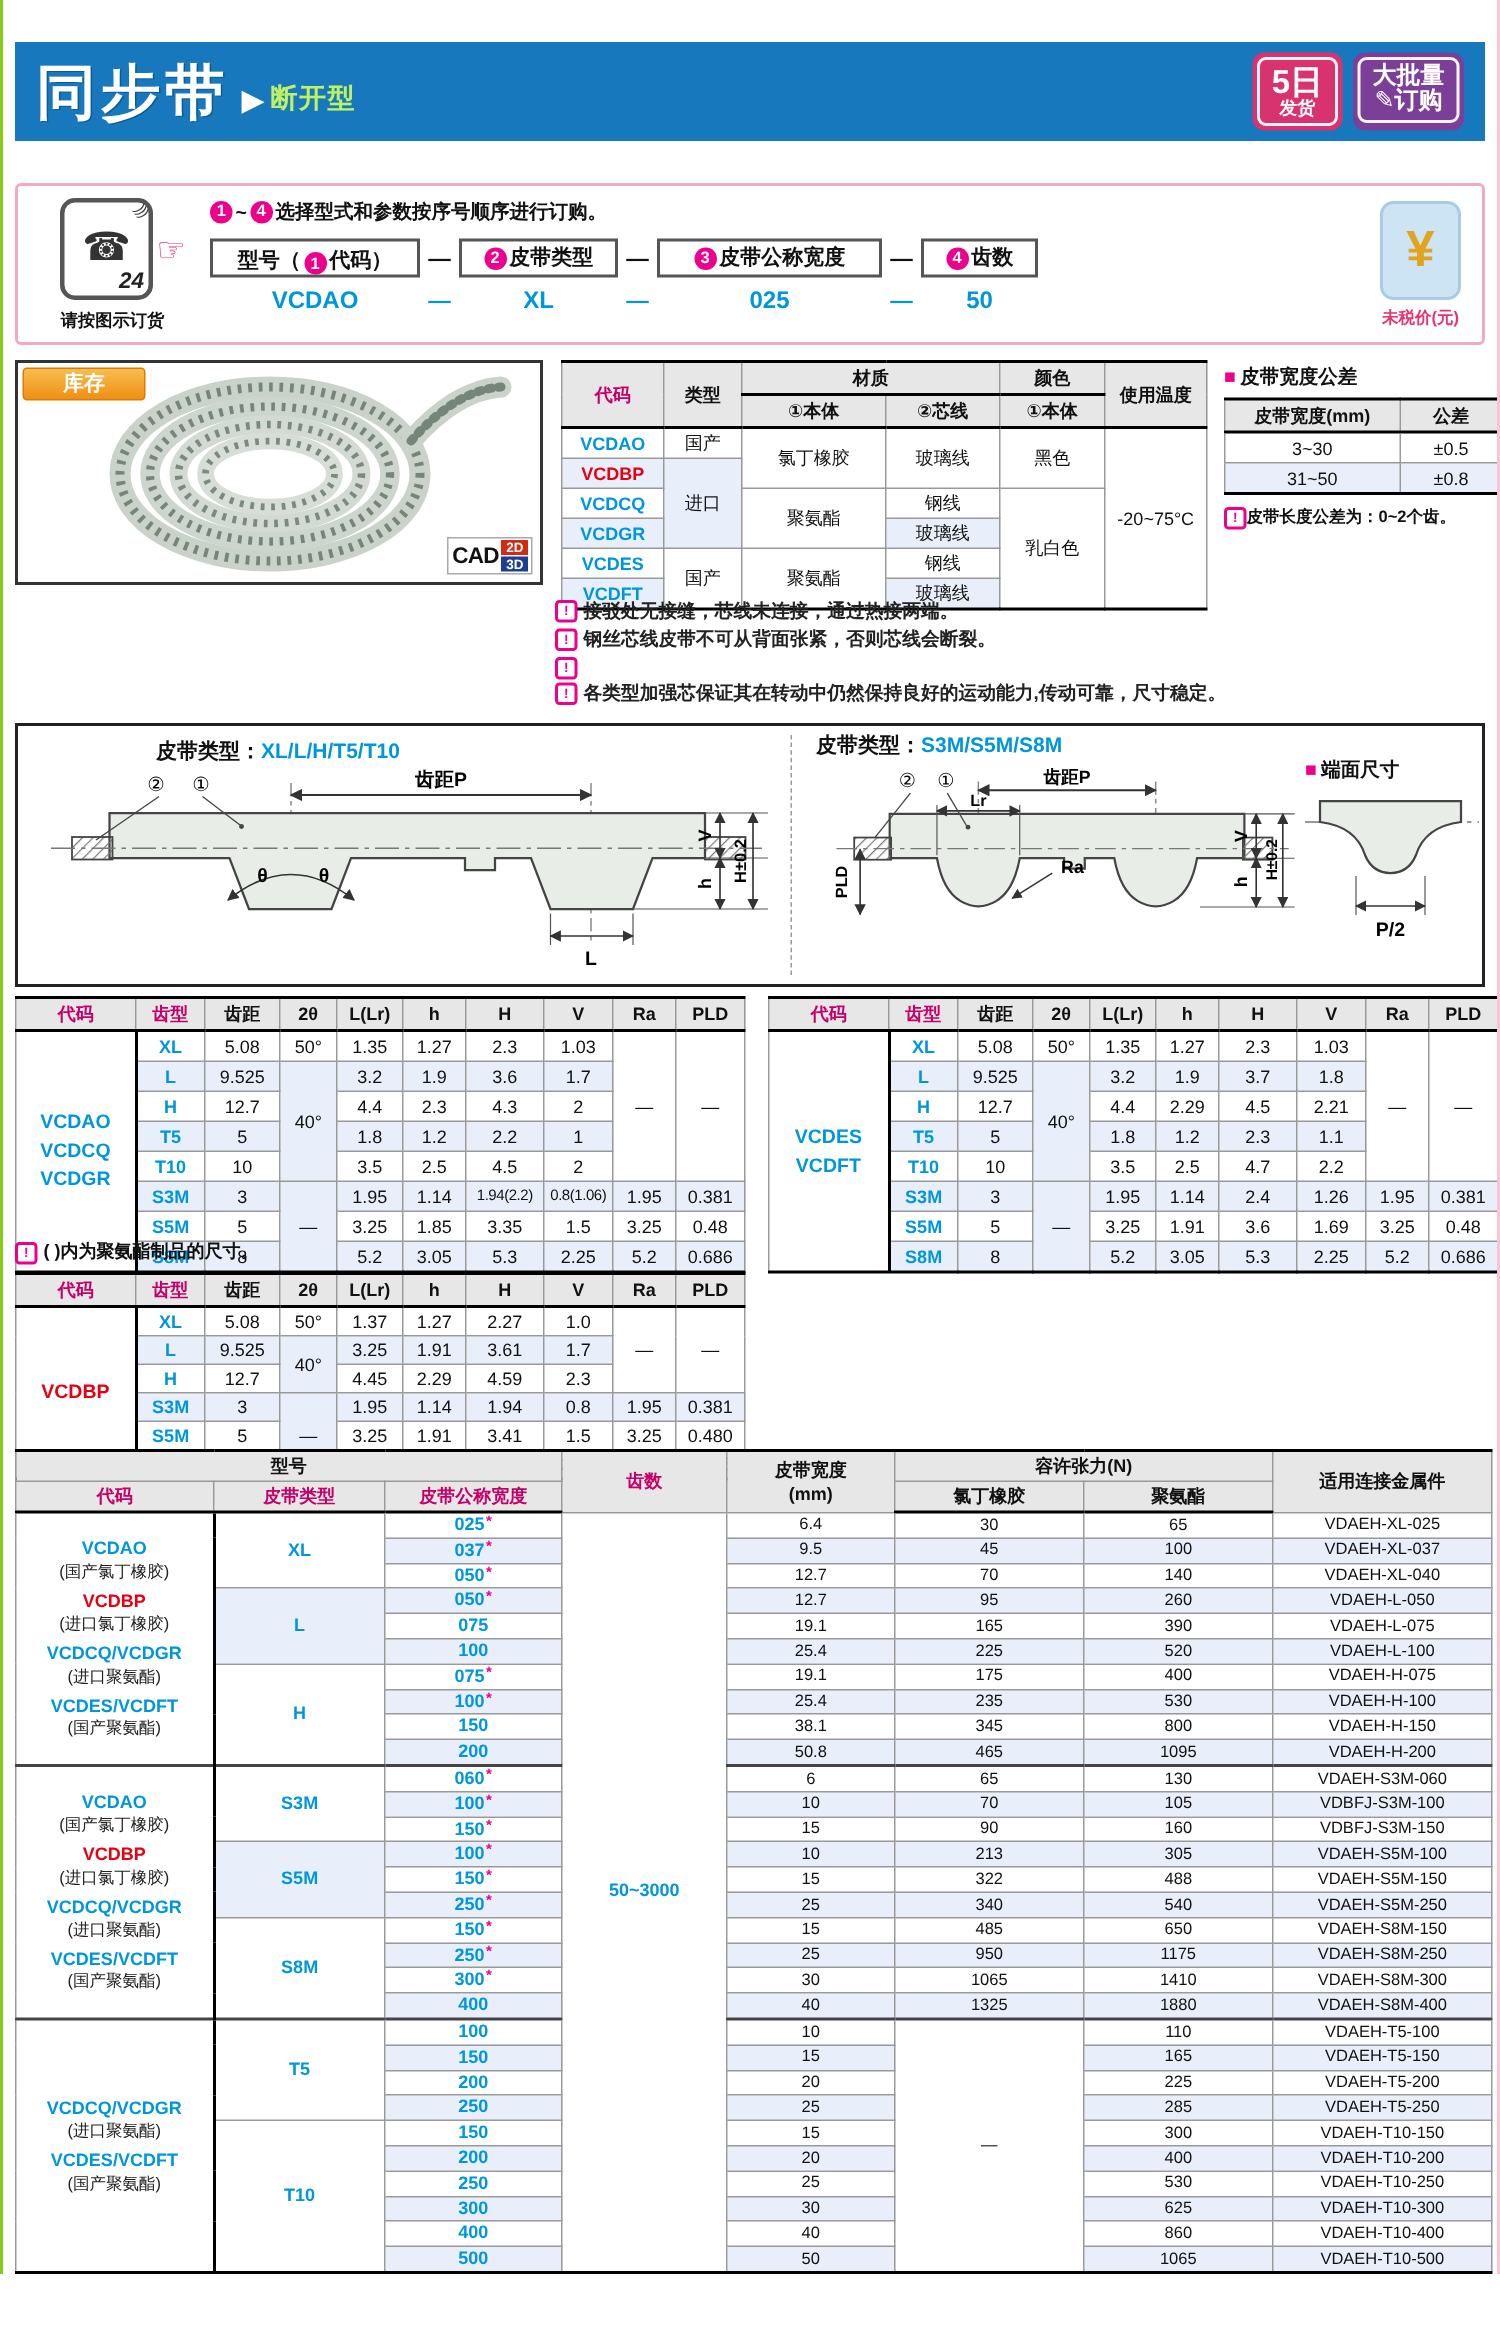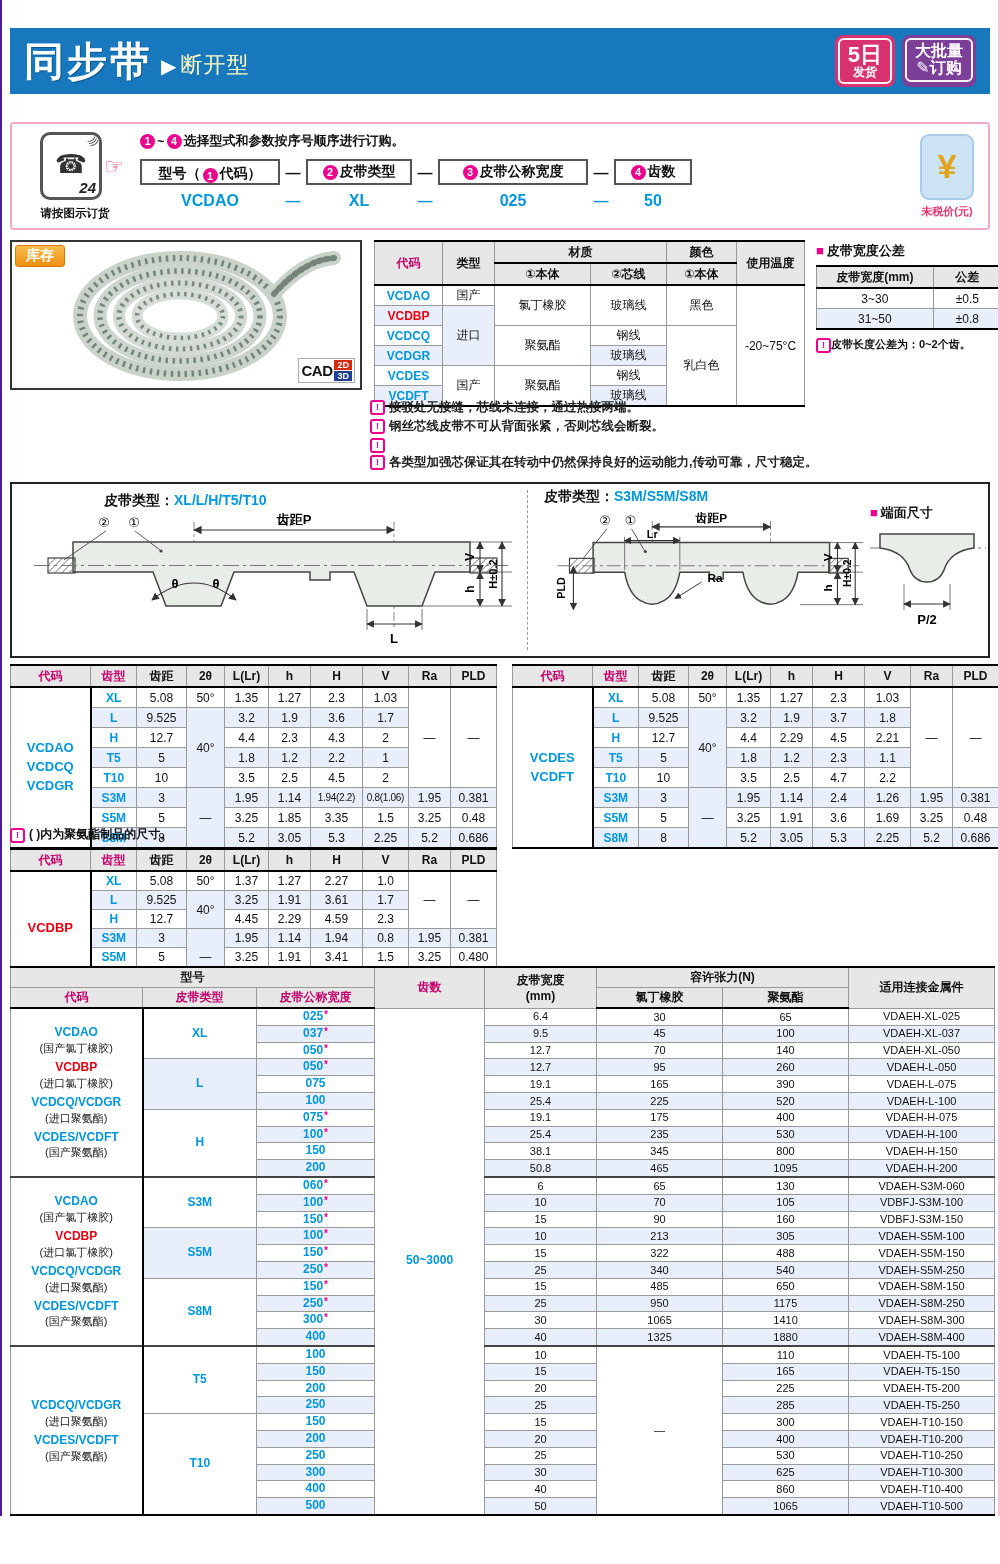--- a/index.html
+++ b/index.html
@@ -1,25 +1,25 @@
 <!DOCTYPE html>
 <html><head>
 <meta charset="utf-8">
 <style>
   html,body{margin:0;padding:0;background:#fff;}
   body{font-family:"Liberation Sans","DejaVu Sans",sans-serif;color:#111;}
   .page{position:relative;width:1000px;height:1516px;background:#fff;overflow:hidden;
-        border-left:2px solid #4c1d95;border-right:2px solid #f6c6d8;box-sizing:border-box;}
+        border-left:2px solid #84cc16;border-right:2px solid #f6c6d8;box-sizing:border-box;}
 
   
   .hdr{position:absolute;left:8px;right:8px;top:28px;height:66px;background:#1878bd;
        display:flex;align-items:center;padding:0 14px;box-sizing:border-box;}
   .hdr-title{color:#fff;font-size:40px;font-weight:bold;letter-spacing:3px;text-shadow:1px 1px 0 #0d5a8e;}
   .hdr-arrow{color:#fff;font-size:20px;margin:10px 4px 0 8px;}
-  .hdr-sub{color:#fef9c3;font-size:22px;font-weight:normal;margin-top:8px;letter-spacing:1px;}
+  .hdr-sub{color:#bef264;font-size:18px;font-weight:bold;margin-top:8px;letter-spacing:1px;}
   .badges{margin-left:auto;display:flex;gap:7px;}
   .badge{border-radius:8px;padding:3px;color:#fff;font-weight:bold;}
   .badge .inner{border:2px solid rgba(255,255,255,.95);border-radius:6px;padding:3px 8px;text-align:center;line-height:1.05;}
   .badge.pink{background:#d8336f;}
   .badge.purple{background:#7b3f98;}
   .b-big{font-size:22px;display:block;}
   .b-sm{font-size:12px;display:block;}
   .b-md{font-size:16px;display:block;}
 
   
@@ -52,21 +52,21 @@
   .price-col{padding-top:2px;}
   .price-title{font-size:13px;font-weight:bold;margin-bottom:4px;}
   .blt{color:#1878bd;margin-right:3px;}
   .ptab table{border-collapse:collapse;font-size:11px;}
   .ptab td{border:1px solid #444;padding:2px 7px;text-align:center;background:#fff;}
 
   
   .sec-product{position:absolute;left:8px;top:240px;display:flex;gap:12px;}
   .photo{position:relative;width:352px;height:150px;border:2px solid #333;background:#fff;box-sizing:border-box;}
   .stock{position:absolute;top:3px;left:3px;background:linear-gradient(#f8bd4e,#ef9013);color:#fff;
-         font-weight:bold;font-size:14px;padding:1px 10px;border-radius:3px;border:1px solid #d97c06;z-index:2;}
+         font-weight:bold;font-size:14px;padding:1px 26px;border-radius:3px;border:1px solid #d97c06;z-index:2;}
   .cad{position:absolute;right:5px;bottom:5px;display:flex;align-items:center;background:#fff;
        border:1px solid #aaa;padding:1px 2px;gap:2px;z-index:2;}
   .cad-txt{font-weight:bold;font-size:15px;letter-spacing:-0.5px;}
   .cadcol{display:flex;flex-direction:column;gap:1px;text-align:right;}
   .cad2d,.cad3d{color:#fff;font-size:9px;font-weight:bold;padding:0 3px;line-height:10px;}
   .cad2d{background:#d42a10;} .cad3d{background:#1d3f8f;}
   .rightcol{width:186px;}
   .tol-title{font-size:13px;font-weight:bold;margin:2px 0 5px 0;}
   .sq{color:#ec008c;margin-right:3px;}
   .tol-note{font-size:11px;font-weight:bold;margin-top:6px;white-space:nowrap;}
@@ -834,21 +834,21 @@
             <td>9.5</td>
             <td>45</td>
             <td>100</td>
             <td class="pn">VDAEH-XL-037</td>
           </tr>
           <tr>
             <td class="b">050<span class="star">*</span></td>
             <td>12.7</td>
             <td>70</td>
             <td>140</td>
-            <td class="pn">VDAEH-XL-050</td>
+            <td class="pn">VDAEH-XL-040</td>
           </tr>
           <tr>
             <td rowspan="3" class="b">L</td>
             <td class="b">050<span class="star">*</span></td>
             <td>12.7</td>
             <td>95</td>
             <td>260</td>
             <td class="pn">VDAEH-L-050</td>
           </tr>
           <tr>

